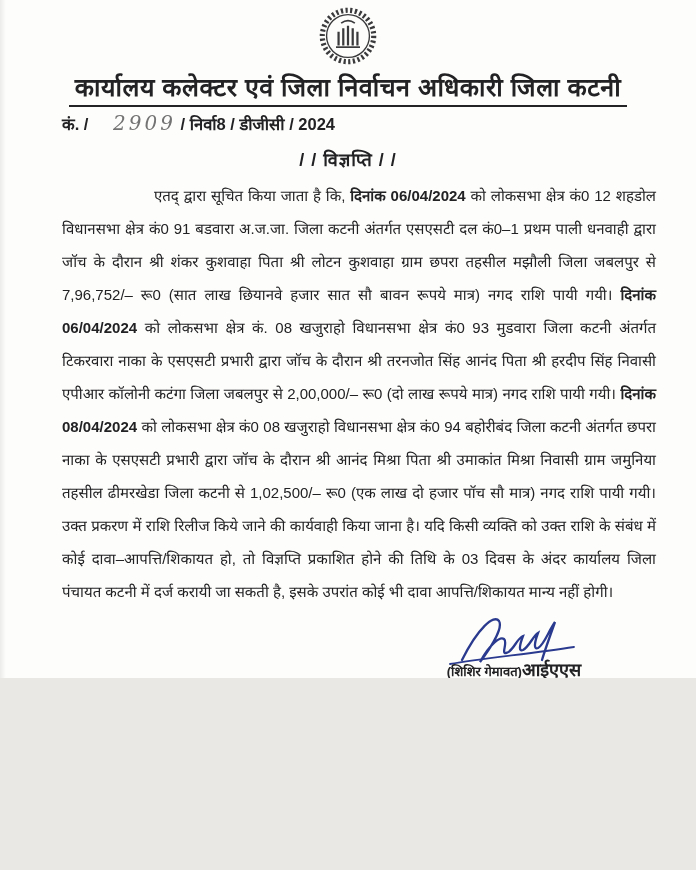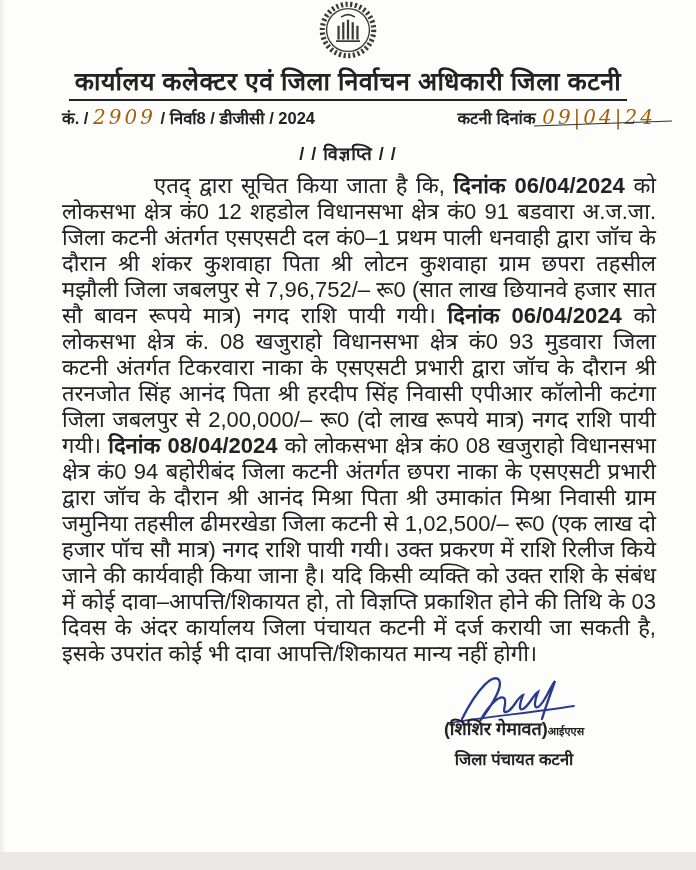--- a/index.html
+++ b/index.html
@@ -3,25 +3,26 @@
 <meta charset="utf-8">
 <style>
   html,body{margin:0;padding:0;}
   body{
     width:696px;height:870px;
     background:#e9e8e4;
     font-family:"Liberation Sans","DejaVu Sans",sans-serif;
   }
   .page{
     position:relative;
-    width:696px;height:852px;
+    width:696px;height:678px;
     background:#fdfdfb;
     color:#222224;
     overflow:hidden;
     box-sizing:border-box;
+    padding-top:6px;
   }
   .emblem-wrap{ text-align:center; height:62px; }
   .title-wrap{ text-align:center; margin-top:4px; }
   .office-title{
     display:inline-block;
     font-size:25px;
     font-weight:700;
     letter-spacing:.5px;
     border-bottom:2.5px solid #232325;
     padding:0 6px 3px 6px;
@@ -31,55 +32,56 @@
     display:flex; justify-content:space-between; align-items:baseline;
     padding:4px 38px 0 62px;
     font-size:16.5px; font-weight:600;
   }
   .hand{
     font-family:"DejaVu Serif","Liberation Serif",serif;
     font-style:italic;
     font-weight:400;
     font-size:20px;
     letter-spacing:3px;
-    color:#a16207;
+    color:#737373;
     white-space:nowrap;
+    margin-left:20px;
   }
   .hand-date{ position:relative; display:inline-block; padding:0 2px; }
   .hand-date::after{
     content:"";
     position:absolute; left:-6px; right:-14px; bottom:5px;
     border-bottom:1.7px solid #2f2f33;
     transform:rotate(-2deg);
   }
   .notice-heading{
     text-align:center;
     font-size:18px; font-weight:700;
     margin-top:12px;
     letter-spacing:1px;
   }
   .notice-body{
     margin:8px 40px 0 62px;
-    font-size:22px;
-    line-height:26px;
+    font-size:15px;
+    line-height:33px;
     text-align:justify;
     text-indent:92px;
   }
   .notice-body .bold{ font-weight:700; }
   .sig-block{
     width:300px;
     margin:2px 32px 0 auto;
     text-align:center;
     font-size:16.5px;
     font-weight:600;
     line-height:28px;
   }
   .sig-scribble{ display:block; margin:0 auto -12px auto; }
-  .sig-name{ font-size:18px; }
-  .sig-cadre{ font-size:11px; font-weight:600;margin-top:38px; }
+  .sig-name{ font-size:13px; }
+  .sig-cadre{ font-size:18px; font-weight:600;margin-top:38px; }
   .edge-shade{
     position:absolute; top:0; left:0; width:6px; height:100%;
     background:linear-gradient(to right, rgba(0,0,0,.07), rgba(0,0,0,0));
     pointer-events:none;
   }
 </style>
 </head>
 <body>
 
 <div class="page">
@@ -98,24 +100,20 @@
   <div class="title-wrap">
     <div class="office-title">कार्यालय कलेक्टर एवं जिला निर्वाचन अधिकारी जिला कटनी</div>
   </div>
 
   <div class="ref-row">
     <div>
       <span>कं. /</span>
       <span class="hand">2909</span>
       <span>/ निर्वा8 / डीजीसी / 2024</span>
     </div>
-    <div>
-      <span>कटनी दिनांक</span>
-      <span class="hand hand-date">09|04|24</span>
-    </div>
   </div>
 
   <div class="notice-heading">/ / विज्ञप्ति / /</div>
 
   <p class="notice-body"><span>एतद् द्वारा सूचित किया जाता है कि, </span><span class="bold">दिनांक 06/04/2024</span><span> को लोकसभा क्षेत्र कं0 12 शहडोल विधानसभा क्षेत्र कं0 91 बडवारा अ.ज.जा. जिला कटनी अंतर्गत एसएसटी दल कं0–1 प्रथम पाली धनवाही द्वारा जॉच के दौरान श्री शंकर कुशवाहा पिता श्री लोटन कुशवाहा ग्राम छपरा तहसील मझौली जिला जबलपुर से 7,96,752/– रू0 (सात लाख छियानवे हजार सात सौ बावन रूपये मात्र) नगद राशि पायी गयी। </span><span class="bold">दिनांक 06/04/2024</span><span> को लोकसभा क्षेत्र कं. 08 खजुराहो विधानसभा क्षेत्र कं0 93 मुडवारा जिला कटनी अंतर्गत टिकरवारा नाका के एसएसटी प्रभारी द्वारा जॉच के दौरान श्री तरनजोत सिंह आनंद पिता श्री हरदीप सिंह निवासी एपीआर कॉलोनी कटंगा जिला जबलपुर से 2,00,000/– रू0 (दो लाख रूपये मात्र) नगद राशि पायी गयी। </span><span class="bold">दिनांक 08/04/2024</span><span> को लोकसभा क्षेत्र कं0 08 खजुराहो विधानसभा क्षेत्र कं0 94 बहोरीबंद जिला कटनी अंतर्गत छपरा नाका के एसएसटी प्रभारी द्वारा जॉच के दौरान श्री आनंद मिश्रा पिता श्री उमाकांत मिश्रा निवासी ग्राम जमुनिया तहसील ढीमरखेडा जिला कटनी से 1,02,500/– रू0 (एक लाख दो हजार पॉच सौ मात्र) नगद राशि पायी गयी। उक्त प्रकरण में राशि रिलीज किये जाने की कार्यवाही किया जाना है। यदि किसी व्यक्ति को उक्त राशि के संबंध में कोई दावा–आपत्ति/शिकायत हो, तो विज्ञप्ति प्रकाशित होने की तिथि के 03 दिवस के अंदर कार्यालय जिला पंचायत कटनी में दर्ज करायी जा सकती है, इसके उपरांत कोई भी दावा आपत्ति/शिकायत मान्य नहीं होगी।</span></p>
 
   <div class="sig-block">
     <svg class="sig-scribble" width="160" height="58" viewBox="0 0 160 58">
       <path d="M28 50 C 44 18, 60 4, 65 11 C 70 19, 52 44, 46 52 C 56 34, 66 26, 70 29 C 74 32, 67 44, 72 43 C 79 42, 83 28, 89 26 C 86 34, 84 42, 89 40 C 95 37, 99 26, 104 23 C 101 31, 99 40, 104 38 C 110 35, 114 22, 121 12 C 116 26, 110 43, 108 50" stroke="#2a3a8e" fill="none" stroke-width="2.3" stroke-linecap="round"></path>
       <path d="M16 54 C 48 48, 96 44, 140 37" stroke="#2a3a8e" fill="none" stroke-width="1.8" stroke-linecap="round"></path>

